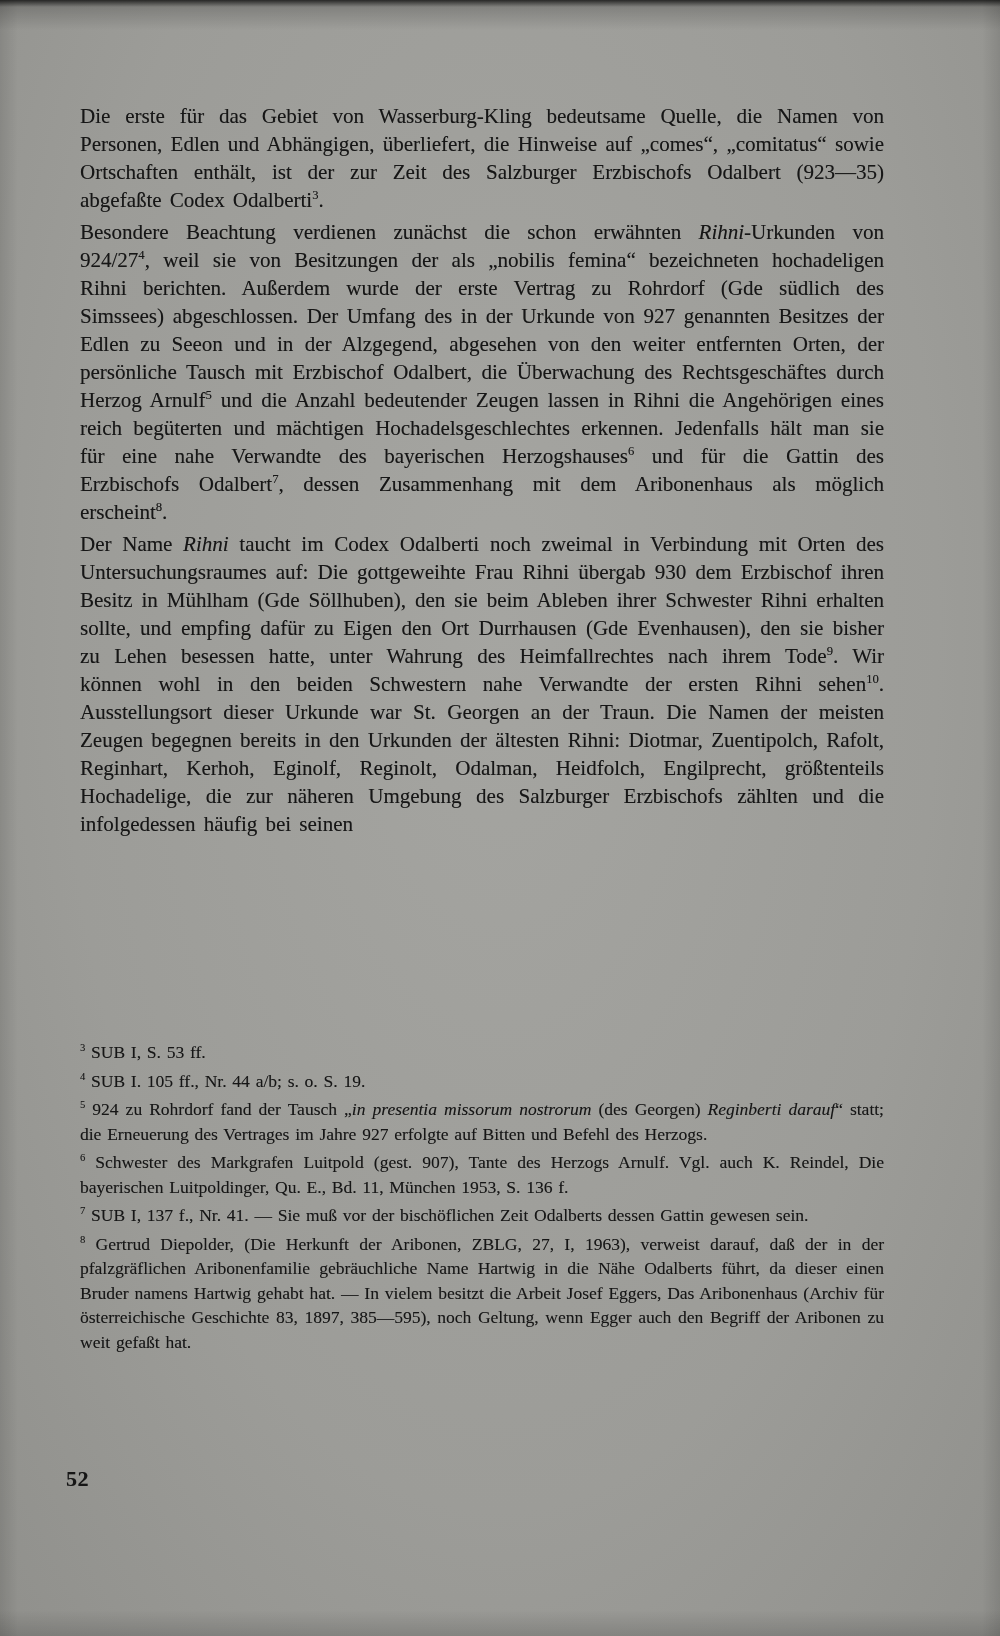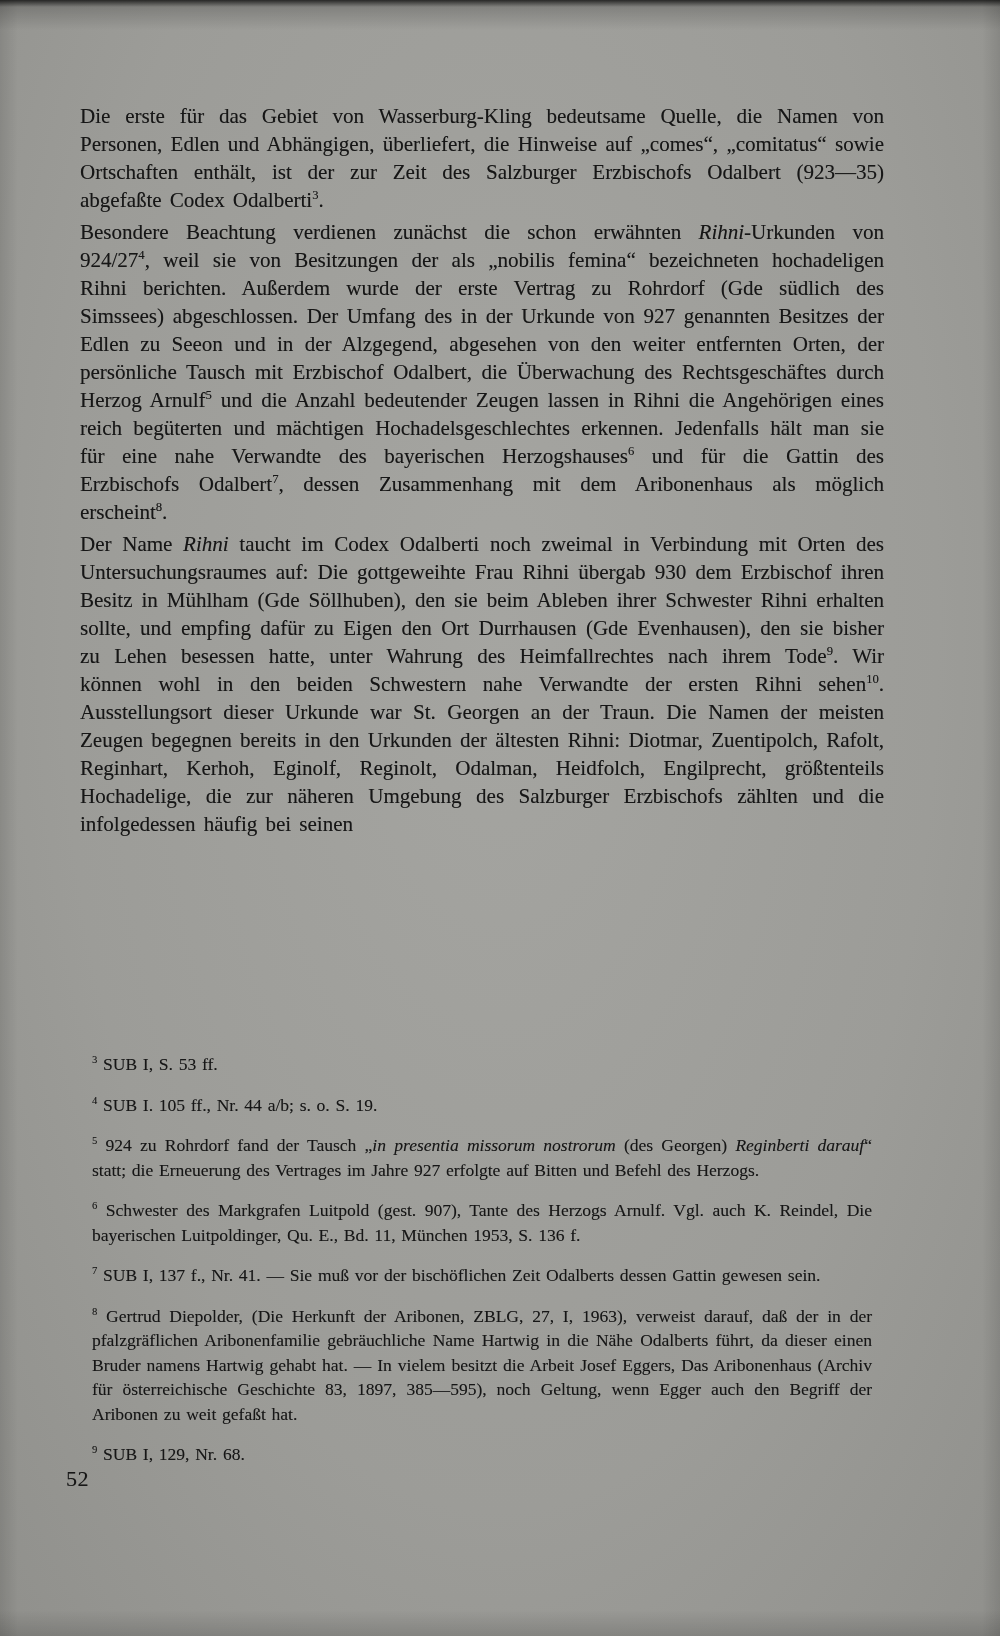--- a/index.html
+++ b/index.html
@@ -57,34 +57,34 @@
     font-size: 60%;
     line-height: 0;
   }
   .footnotes {
     position: absolute;
     left: 76px;
     top: 1036px;
     width: 812px;
   }
   .footnotes .footnote {
-    margin: 16px;
+    margin: 4px;
     font-size: 17.5px;
     line-height: 24.5px;
     text-align: justify;
     word-spacing: 0.08em;
     hyphens: auto;
     text-shadow: 0.2px 0.2px 0 rgba(0,0,0,0.3);
   }
   .page-number {
     position: absolute;
     left: 66px;
     top: 1466px;
     font-size: 22px;
-    font-weight: 400;
+    font-weight: 700;
     letter-spacing: 0.5px;
     text-shadow: 0.2px 0.2px 0 rgba(0,0,0,0.35);
   }
 </style>
 </head>
 <body>
 
 <div class="page">
   <div class="content">
     <div class="body-text">
@@ -94,17 +94,16 @@
       </div>
   </div>
 
   <div class="footnotes">
       <p class="footnote"><sup class="fn-marker">3</sup> <span>SUB I, S. 53 ff.</span></p>
       <p class="footnote"><sup class="fn-marker">4</sup> <span>SUB I. 105 ff., Nr. 44 a/b; s. o. S. 19.</span></p>
       <p class="footnote"><sup class="fn-marker">5</sup> <span>924 zu Rohrdorf fand der Tausch „</span><span class="it">in presentia missorum nostrorum</span><span> (des Georgen) </span><span class="it">Reginberti darauf</span><span>“ statt; die Erneuerung des Vertrages im Jahre 927 erfolgte auf Bitten und Befehl des Herzogs.</span></p>
       <p class="footnote"><sup class="fn-marker">6</sup> <span>Schwester des Markgrafen Luitpold (gest. 907), Tante des Herzogs Arnulf. Vgl. auch K. Reindel, Die bayerischen Luitpoldinger, Qu. E., Bd. 11, München 1953, S. 136 f.</span></p>
       <p class="footnote"><sup class="fn-marker">7</sup> <span>SUB I, 137 f., Nr. 41. — Sie muß vor der bischöflichen Zeit Odalberts dessen Gattin gewesen sein.</span></p>
       <p class="footnote"><sup class="fn-marker">8</sup> <span>Gertrud Diepolder, (Die Herkunft der Aribonen, ZBLG, 27, I, 1963), verweist darauf, daß der in der pfalzgräflichen Aribonenfamilie gebräuchliche Name Hartwig in die Nähe Odalberts führt, da dieser einen Bruder namens Hartwig gehabt hat. — In vielem besitzt die Arbeit Josef Eggers, Das Aribonenhaus (Archiv für österreichische Geschichte 83, 1897, 385—595), noch Geltung, wenn Egger auch den Begriff der Aribonen zu weit gefaßt hat.</span></p>
-      <p class="footnote"><sup class="fn-marker">9</sup> <span>SUB I, 129, Nr. 68.</span></p>
     </div>
 
   <div class="page-number">52</div>
 </div>
 
 </body></html>

